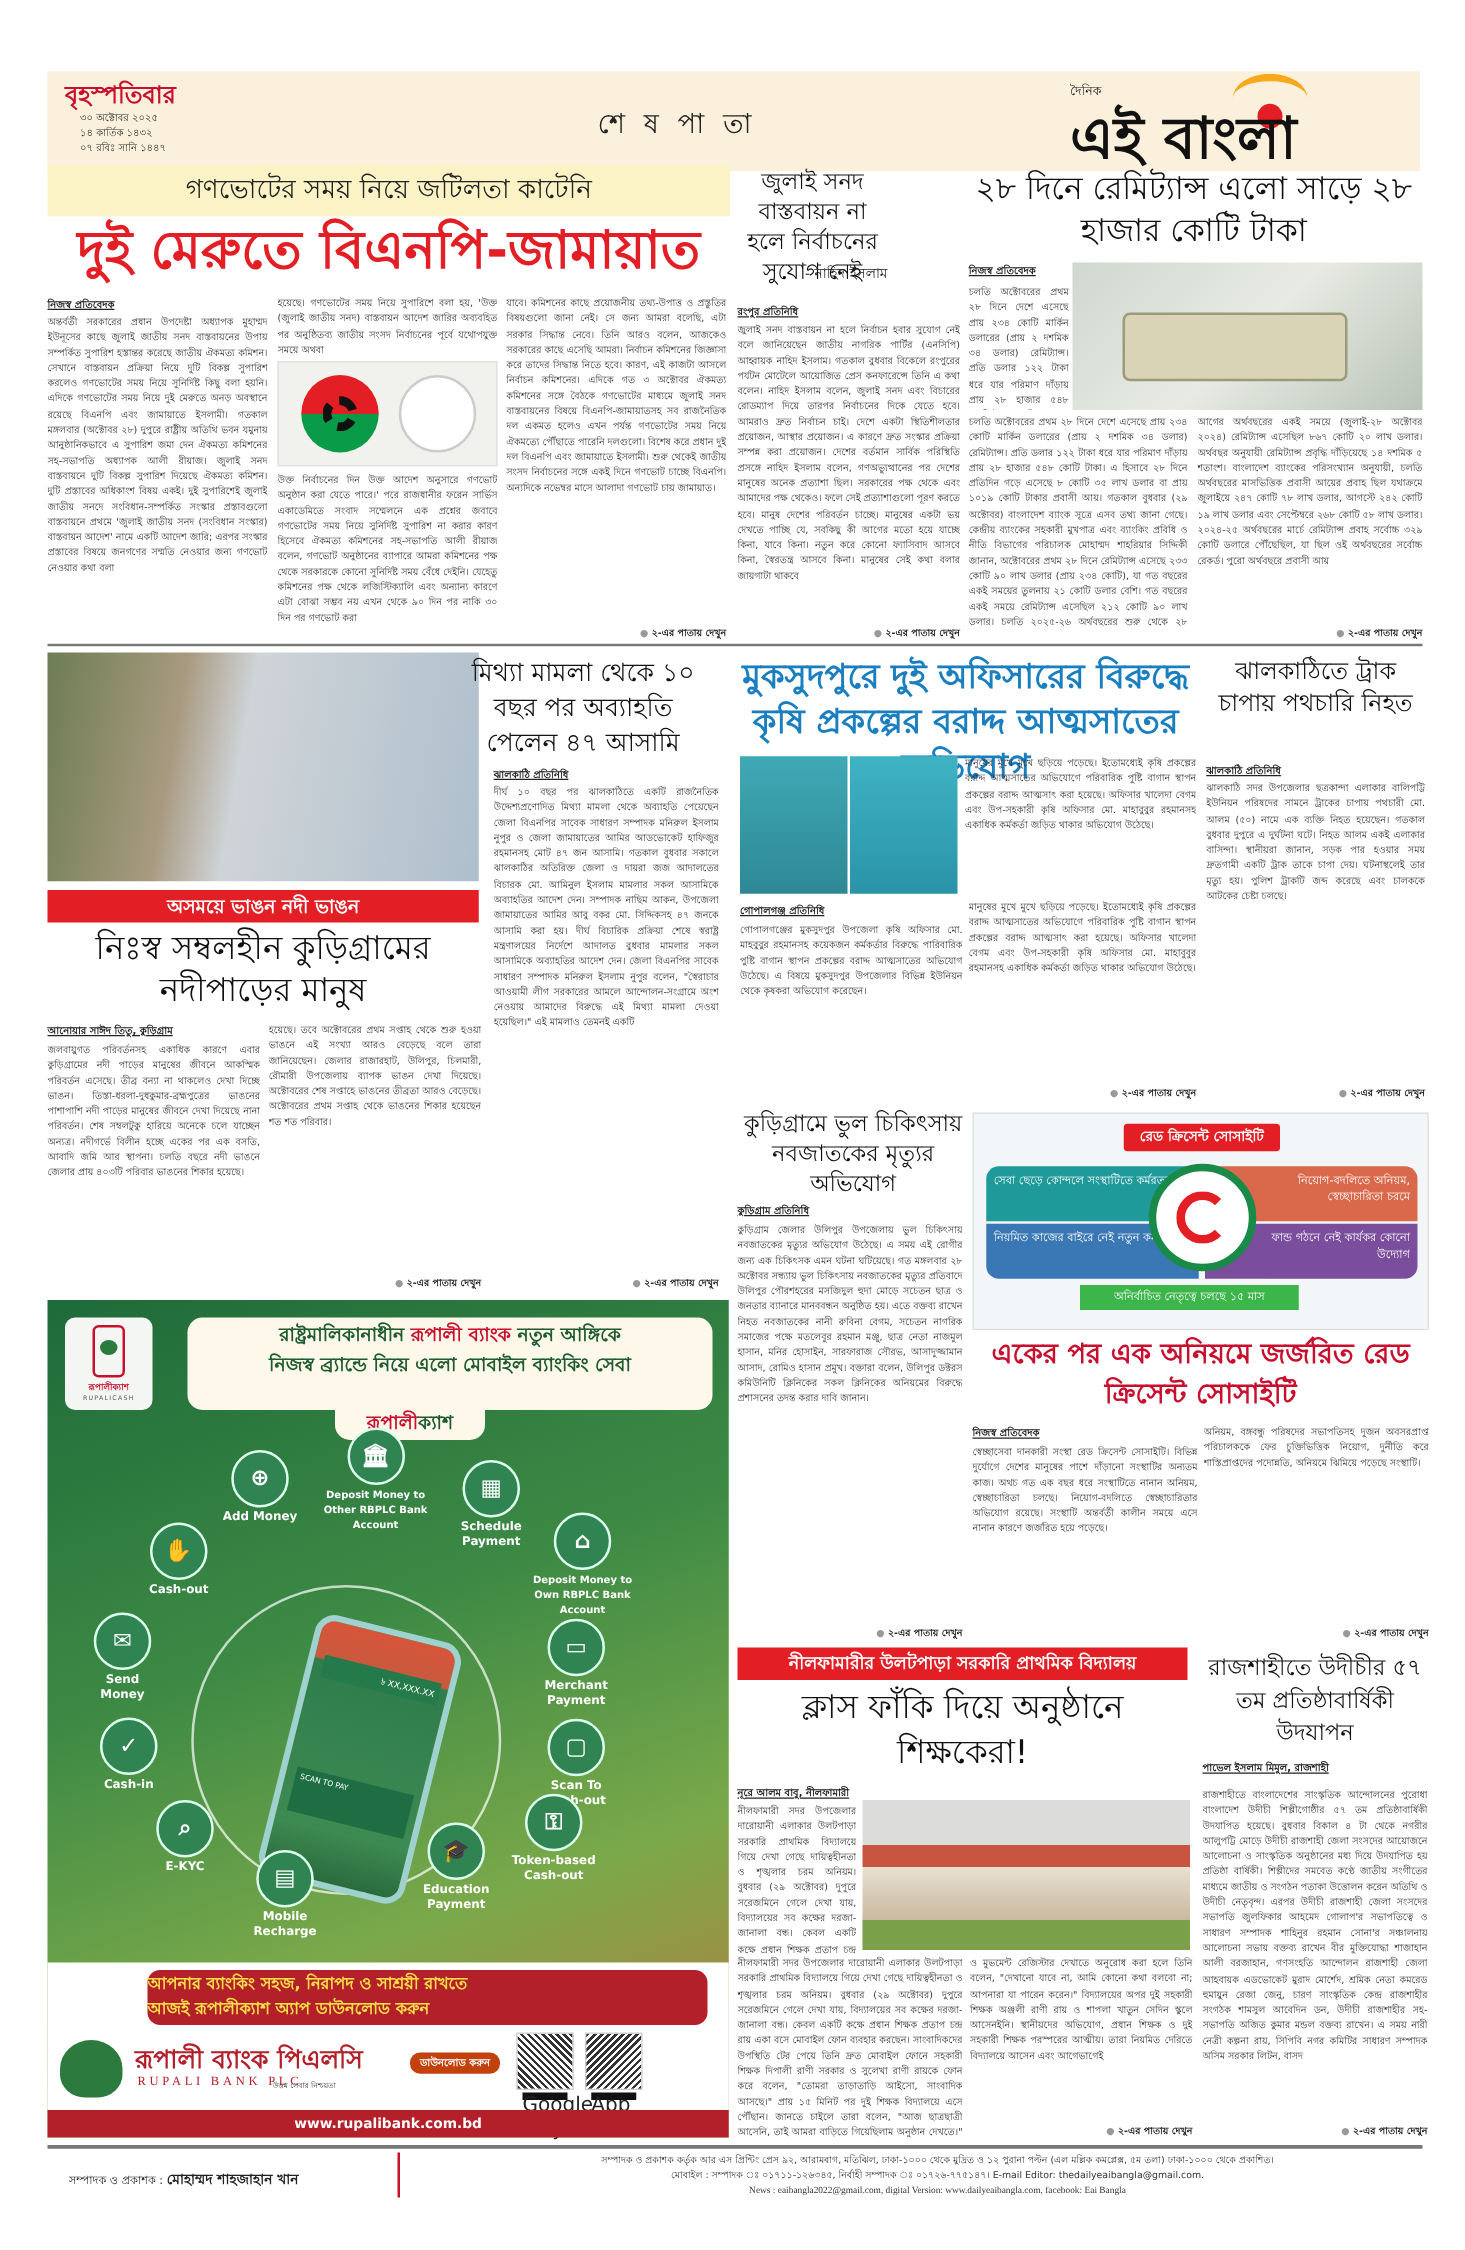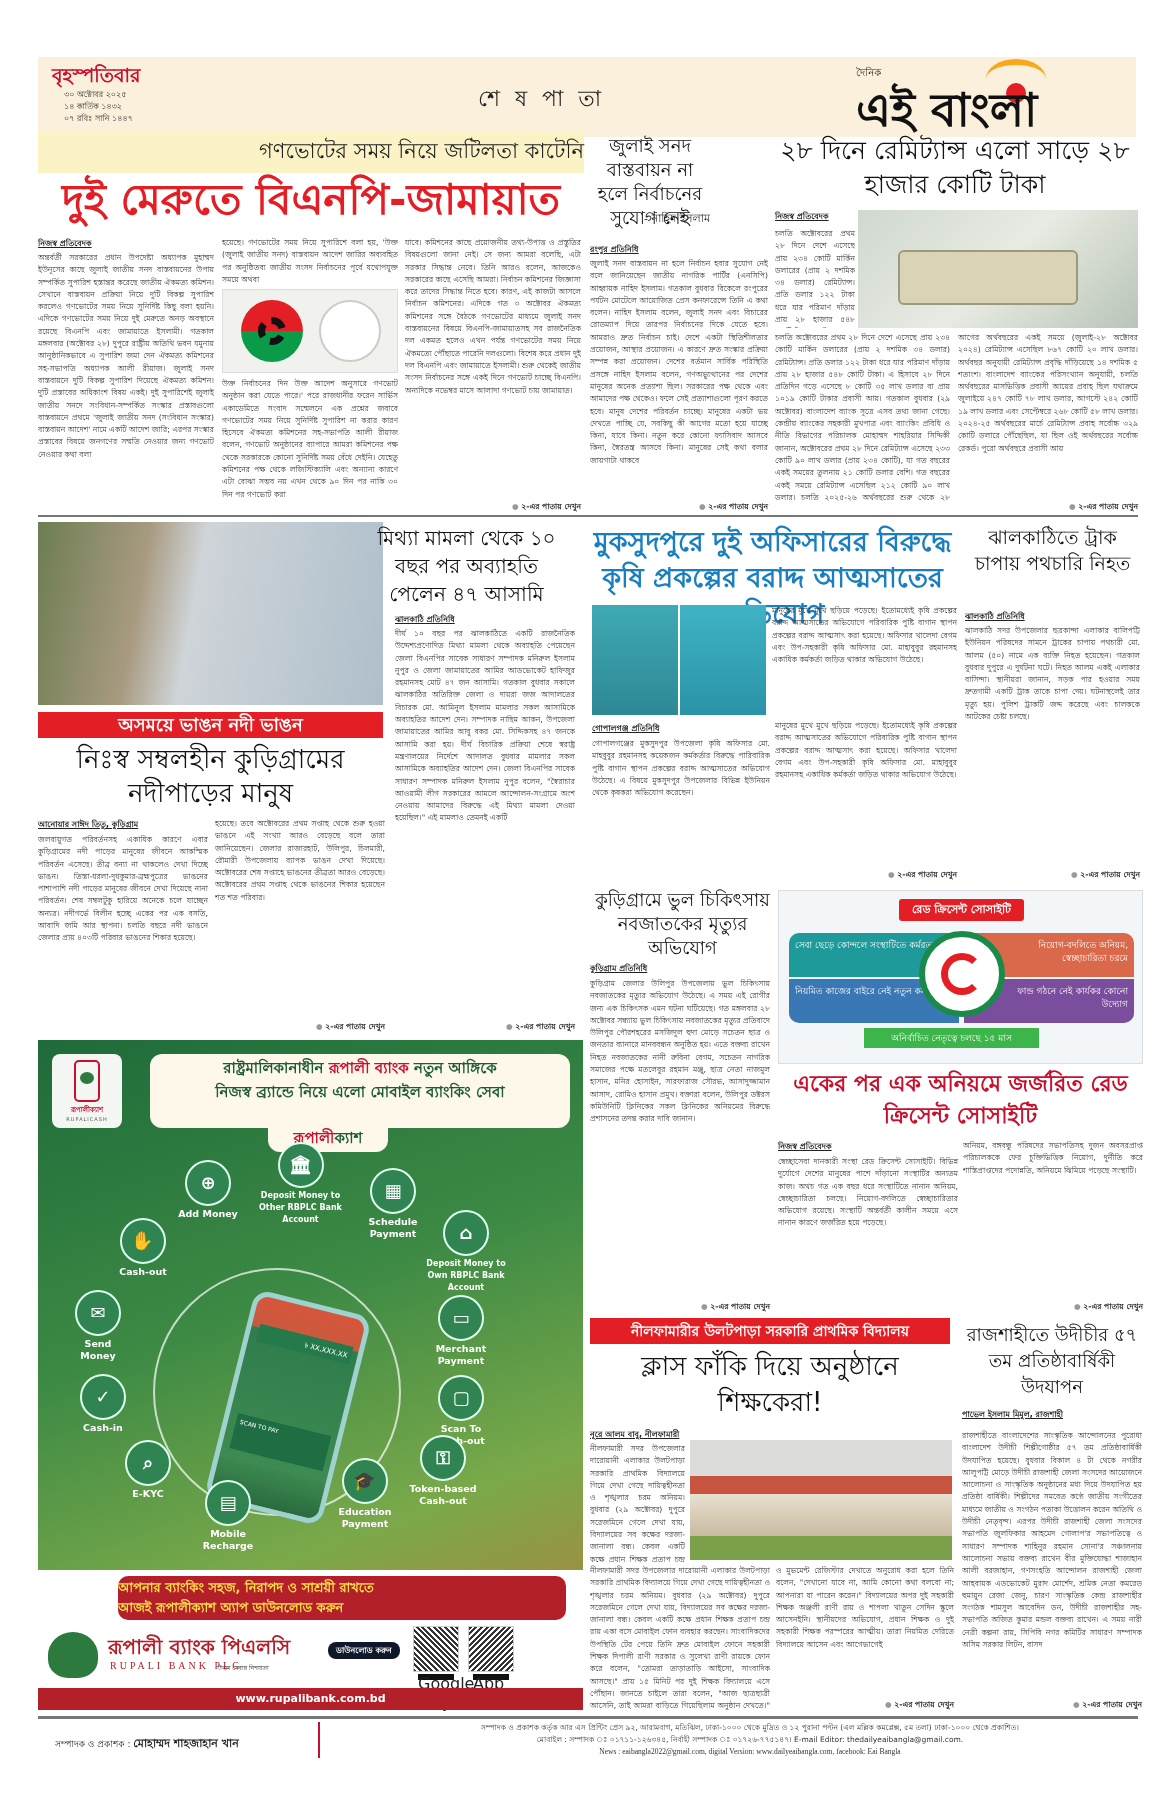--- a/index.html
+++ b/index.html
@@ -7,31 +7,31 @@
 .abs{position:absolute}
 .masthead{left:38px;top:40px;width:1098px;height:80px;background:#fbf0dc;margin-top:17px;}
 .mh-day{position:absolute;left:14px;top:4px;color:#c8102e;font-size:19px;font-weight:bold;font-family:"DejaVu Serif",serif}
 .mh-dates{position:absolute;left:26px;top:32px;font-size:8px;line-height:12px;color:#333}
 .mh-page{position:absolute;left:440px;top:24px;font-size:22px;letter-spacing:4px;color:#222}
 .mh-logo{position:absolute;right:20px;top:2px;width:260px;height:76px}
 .mh-logo-small{position:absolute;left:0;top:6px;font-size:10px}
 .mh-logo-big{position:absolute;left:0;top:16px;font-size:46px;font-weight:bold;font-family:"DejaVu Serif",serif;color:#111}
 .mh-sun{position:absolute;left:130px;top:0;width:60px;height:40px;border-top:6px solid #f7a81b;border-radius:50% 50% 0 0}
 .mh-dot{position:absolute;left:150px;top:24px;width:20px;height:20px;background:#e31e24;border-radius:50%}
-.kicker{background:#fbf3c6;text-align:right;font-size:21px;color:#222;padding:3px 0}
+.kicker{background:#fbf3c6;text-align:center;font-size:21px;color:#222;padding:3px 0}
 .h-red{color:#e31e24;font-size:42px;font-weight:bold;text-align:center;line-height:54px;font-family:"DejaVu Sans",sans-serif}
 .h-black{color:#111;font-size:25px;text-align:center;line-height:32px;font-family:"DejaVu Sans",sans-serif}
 .h-blue{color:#1a7fc1;font-size:27px;font-weight:bold;text-align:center;line-height:36px}
 .byline{font-size:8px;font-weight:bold;text-decoration:underline;color:#222}
 .body{font-size:7.6px;line-height:12.3px;color:#333;text-align:justify}
 .cont{font-size:7.6px;font-weight:bold;color:#222;text-align:right}
 .cont:before{content:"● ";color:#999}
 .rule{background:#777;height:3px}
 .img{background:#ccc}
-.redbar{background:#e31e24;color:#fff;text-align:center;font-size:18px;font-weight:bold}
+.redbar{background:#e31e24;color:#fff;text-align:center;font-size:15px;font-weight:bold}
 .rc-box{background:#f3f6f8;border:1px solid #ddd}
 .ad{background:linear-gradient(160deg,#1e6b3a 0%,#3d8a45 40%,#7aa94a 70%,#c0773d 100%)}
 .svc{position:absolute;color:#fff;font-size:9.5px;font-weight:bold;text-align:center;line-height:12px}
 .svc-icon{width:46px;height:46px;border-radius:50%;background:#2f8451;border:2px solid #dfe;margin:0 auto 2px;display:flex;align-items:center;justify-content:center;font-size:18px}
 .footer-left{font-size:9px}
 </style>
 </head>
 <body>
 
 <div class="abs masthead">
@@ -186,21 +186,21 @@
 
   <div style="position:absolute;left:0;top:530px;width:545px;height:140px;background:#fff">
     <div style="position:absolute;left:80px;top:6px;width:448px;height:44px;background:#b3202a;border-radius:10px;color:#fde047;font-size:13px;font-weight:bold;line-height:20px;padding-top:2px">
       <div>আপনার ব্যাংকিং সহজ, নিরাপদ ও সাশ্রয়ী রাখতে</div>
       <div>আজই রূপালীক্যাশ অ্যাপ ডাউনলোড করুন</div>
     </div>
     <div style="position:absolute;left:10px;top:62px;width:50px;height:46px;background:#2d7a3e;border-radius:50% 50% 40% 40%"></div>
     <div style="position:absolute;left:70px;top:62px;font-size:20px;font-weight:bold;color:#b3202a">রূপালী ব্যাংক পিএলসি</div>
     <div style="position:absolute;left:72px;top:90px;font-size:10px;color:#b3202a;letter-spacing:3px;font-family:'Liberation Serif',serif">RUPALI BANK PLC</div>
     <div style="position:absolute;left:180px;top:93px;font-size:6px;color:#333">উত্তম সেবার নিশ্চয়তা</div>
-    <div style="position:absolute;left:290px;top:72px;padding:2px 8px;background:#0f172a;color:#fff;border-radius:8px;font-size:8px;font-weight:bold">ডাউনলোড করুন</div>
+    <div style="position:absolute;left:290px;top:72px;padding:2px 8px;background:#c2410c;color:#fff;border-radius:8px;font-size:8px;font-weight:bold">ডাউনলোড করুন</div>
     <div style="position:absolute;left:375px;top:56px;width:46px;height:46px;background:repeating-linear-gradient(45deg,#333 0 2px,#fff 2px 4px);border:1px solid #ccc"></div>
     <div style="position:absolute;left:430px;top:56px;width:46px;height:46px;background:repeating-linear-gradient(-45deg,#333 0 2px,#fff 2px 4px);border:1px solid #ccc"></div>
     <div style="position:absolute;left:380px;top:104px;width:36px;height:6px;background:#111">Google Play</div>
     <div style="position:absolute;left:435px;top:104px;width:36px;height:6px;background:#111">App Store</div>
     <div style="position:absolute;left:0;top:118px;width:545px;height:22px;background:#b3202a;color:#fff;text-align:center;font-size:11px;font-weight:bold;line-height:22px">www.rupalibank.com.bd</div>
   </div>
 </div>
 
 <div class="abs rule" style="left:38px;top:1716px;width:1100px"></div>
 <div class="abs footer-left" style="left:55px;top:1735px;width:260px">

